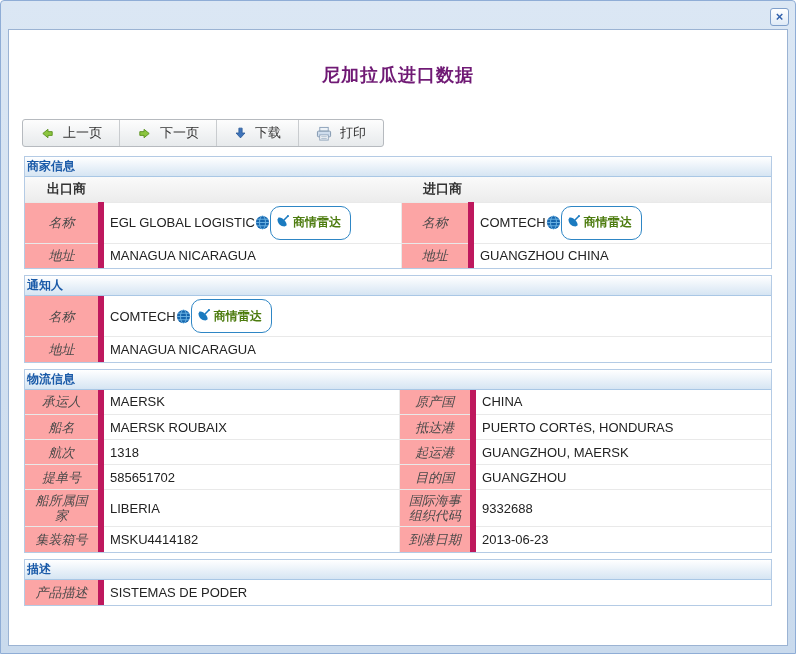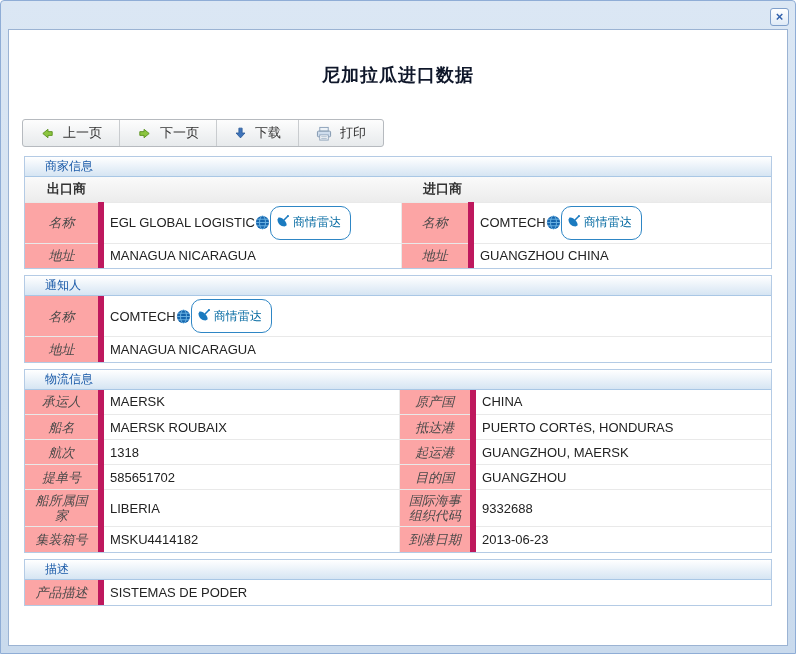--- a/index.html
+++ b/index.html
@@ -8,48 +8,48 @@
 
   .window { position:absolute; inset:0; background:linear-gradient(#dbe7f4,#c9daed);
             border:1px solid #8fadd6; border-radius:4px 4px 0 0; }
   .titlebar { height:28px; position:relative; }
   .close-btn { position:absolute; top:7px; right:6px; width:19px; height:18px;
                background:linear-gradient(#ffffff,#dfeaf6); border:1px solid #7f9fca; border-radius:3px;
                color:#3160ab; font-size:13px; font-weight:bold; line-height:15px; text-align:center; cursor:pointer; }
   .panel { position:absolute; left:7px; right:7px; top:28px; bottom:7px;
            background:#fff; border:1px solid #9bb3d3; overflow:hidden; }
 
-  .doc-title { margin-top:33px; text-align:center; font-size:18px; font-weight:bold; color:#0f172a; letter-spacing:1px; }
+  .doc-title { margin-top:33px; text-align:center; font-size:18px; font-weight:bold; color:#701a75; letter-spacing:1px; }
 
   .toolbar { display:inline-flex; margin:32px 0 0 13px; border:1px solid #b6babf; border-radius:3px;
              background:linear-gradient(#fdfdfd,#e7eaec); }
   .tbtn { display:flex; align-items:center; gap:8px; padding:4px 17px; font-size:13px; color:#333;
           border-right:1px solid #c9cccf; cursor:pointer; white-space:nowrap; }
   .tbtn:last-child { border-right:none; }
   .tbtn svg { display:block; }
 
   .section { margin:6px 15px 0 15px; border:1px solid #b4cbe5; }
   .section.first { margin-top:9px; }
-  .sec-header { height:20px; line-height:19px; padding-left:20px; font-size:12px; font-weight:normal; color:#1a5aa8;
+  .sec-header { height:20px; line-height:19px; padding-left:2px; font-size:12px; font-weight:bold; color:#1a5aa8;
                 background:linear-gradient(#ffffff,#d6e5f3); border-bottom:1px solid #a9c7e5; }
 
   table { width:100%; border-collapse:collapse; table-layout:fixed; font-size:13px; }
   td { height:25px; padding:3px 6px; vertical-align:middle; overflow:hidden; }
   tr + tr td { border-top:1px solid #e9e9e9; }
   td.lbl { background:#fca5a5; text-align:center; color:#4a4a4a;
            border-right:6px solid #be185d; word-break:break-all; line-height:15px;font-style:italic; }
   td.val { background:#fff; color:#222; }
   td.val.mid { border-right:1px solid #e9e9e9; }
   tr.subhead td { background:linear-gradient(#fafafa,#ececec); font-weight:bold; color:#333;
                   text-align:left; padding-left:22px; }
 
   .entity { display:flex; align-items:center; }
   .radar-pill { display:inline-flex; align-items:center; gap:4px; border:1px solid #2e86c5; border-radius:10px;
-                height:34px; padding:0 9px 0 6px; color:#0369a1; font-size:12px; background:#fff; cursor:pointer;
-                white-space:nowrap; }
+                height:34px; padding:0 9px 0 6px; color:#4d7c0f; font-size:12px; background:#fff; cursor:pointer;
+                white-space:nowrap;font-weight:bold; }
   .globe { cursor:pointer; display:flex; }
 </style>
 </head>
 <body>
 
 <div class="window">
   <div class="titlebar">
     <div class="close-btn">×</div>
   </div>
 

